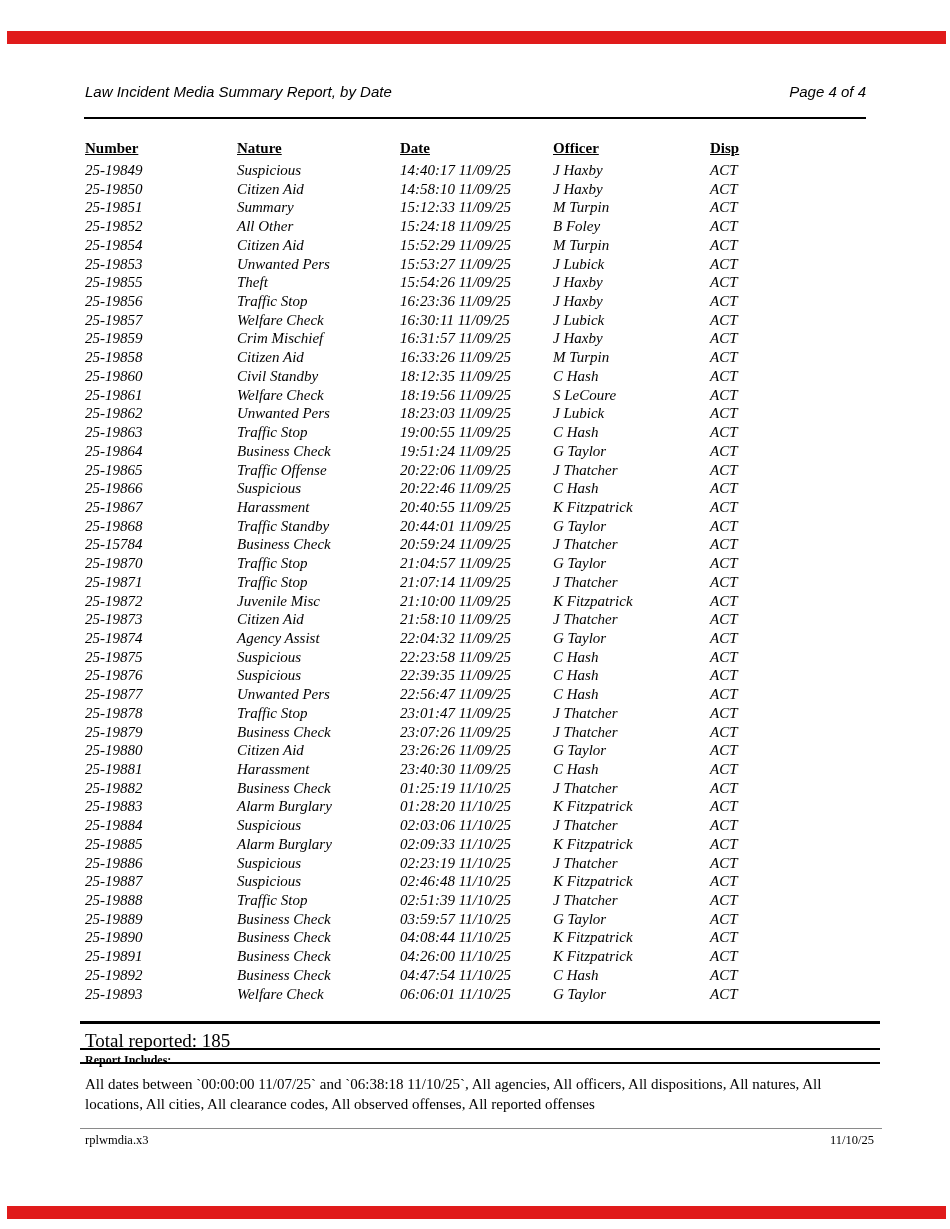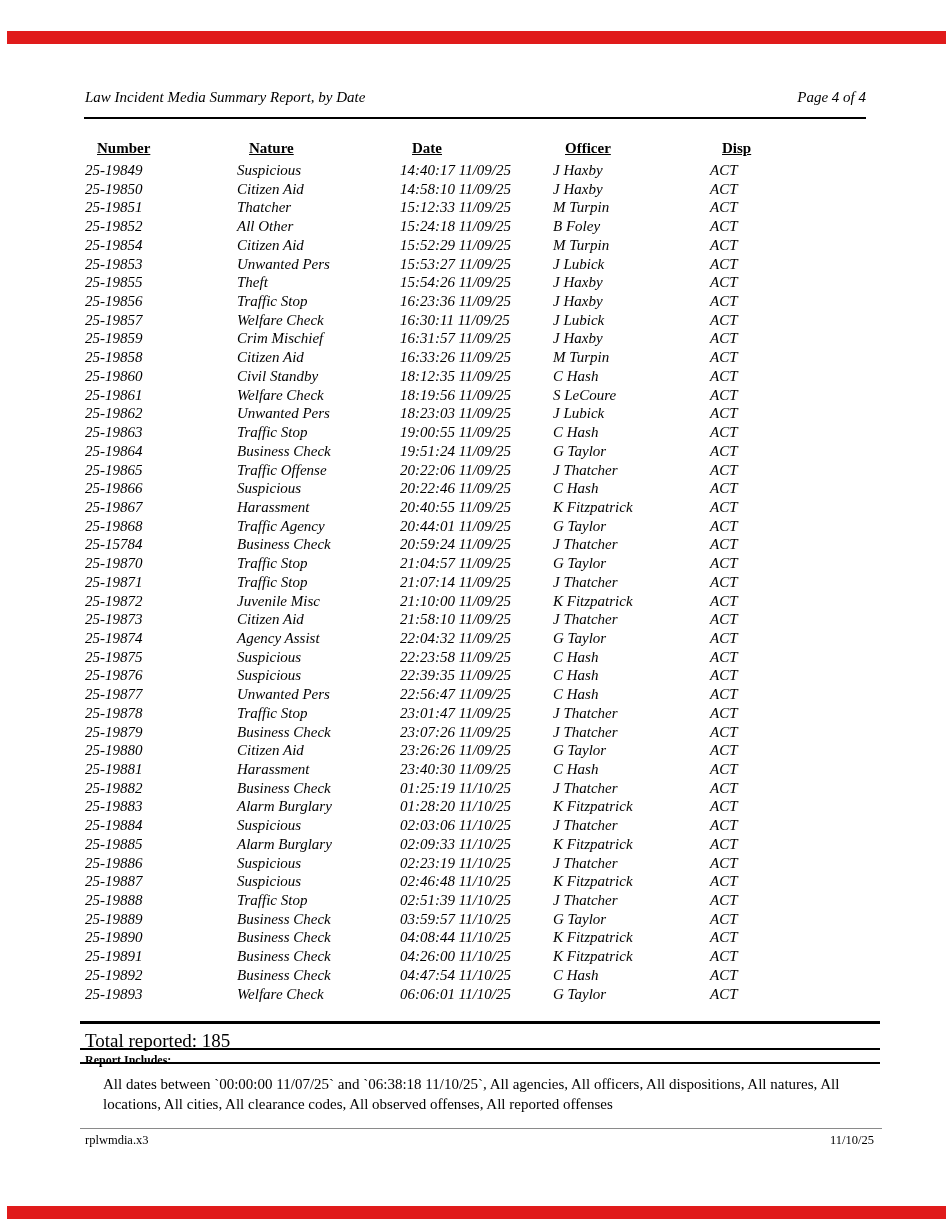--- a/index.html
+++ b/index.html
@@ -7,43 +7,43 @@
     width:950px; height:1229px; position:relative;
     background:#ffffff; color:#000;
     font-family:"Liberation Serif", serif;
     overflow:hidden;
   }
   .red-bar { position:absolute; left:7px; width:939px; height:13px; background:#e01b1b; }
   .red-bar.top { top:31px; }
   .red-bar.bottom { top:1206px; }
 
   .report-header {
-    position:absolute; left:85px; right:84px; top:89px;
+    position:absolute; left:85px; right:84px; top:83px;
     display:flex; justify-content:space-between; align-items:baseline;
-    font-family:Liberation Serif, serif; font-style:italic; font-size:15px;
+    font-family:Liberation Sans, sans-serif; font-style:italic; font-size:15px;
   }
   .header-rule { position:absolute; left:84px; top:117px; width:782px; height:2px; background:#000; }
 
   .report-table { position:absolute; left:85px; top:140px; width:680px; font-size:15px; }
   .thead, .trow {
     display:grid;
     grid-template-columns:152px 163px 153px 157px 55px;
   }
   .thead { height:21px; font-weight:bold; }
-  .thead span { text-decoration:underline;margin-left:12px; }
+  .thead span { text-decoration:underline; }
   .trow { height:18.72px; line-height:18.72px; white-space:nowrap;font-style:italic; }
 
   .rule { position:absolute; background:#000; }
   .rule-1 { left:80px; top:1021px; width:800px; height:3px; }
   .rule-2 { left:80px; top:1048px; width:800px; height:2px; }
   .rule-3 { left:80px; top:1062px; width:800px; height:2px; }
   .total-label { position:absolute; left:85px; top:1030px; font-size:19px; }
   .includes-label { position:absolute; left:85px; top:1053px; font-size:12px; font-weight:bold; }
   .includes-text {
-    position:absolute; left:103px; top:1074px; width:772px;
+    position:absolute; left:85px; top:1074px; width:772px;
     font-size:15px; line-height:20px;
   }
   .footer-rule { position:absolute; left:80px; top:1128px; width:802px; height:1px; background:#8a8a8a; }
   .report-footer {
     position:absolute; left:85px; right:76px; top:1133px;
     display:flex; justify-content:space-between; align-items:flex-start;
     font-size:12.5px;
   }
 </style>
 </head>
@@ -75,21 +75,21 @@
       </div>
       <div class="trow">
         <span>25-19850</span>
         <span>Citizen Aid</span>
         <span>14:58:10 11/09/25</span>
         <span>J Haxby</span>
         <span>ACT</span>
       </div>
       <div class="trow">
         <span>25-19851</span>
-        <span>Thatcher</span>
+        <span>Summary</span>
         <span>15:12:33 11/09/25</span>
         <span>M Turpin</span>
         <span>ACT</span>
       </div>
       <div class="trow">
         <span>25-19852</span>
         <span>All Other</span>
         <span>15:24:18 11/09/25</span>
         <span>B Foley</span>
         <span>ACT</span>
@@ -194,21 +194,21 @@
       </div>
       <div class="trow">
         <span>25-19867</span>
         <span>Harassment</span>
         <span>20:40:55 11/09/25</span>
         <span>K Fitzpatrick</span>
         <span>ACT</span>
       </div>
       <div class="trow">
         <span>25-19868</span>
-        <span>Traffic Agency</span>
+        <span>Traffic Standby</span>
         <span>20:44:01 11/09/25</span>
         <span>G Taylor</span>
         <span>ACT</span>
       </div>
       <div class="trow">
         <span>25-15784</span>
         <span>Business Check</span>
         <span>20:59:24 11/09/25</span>
         <span>J Thatcher</span>
         <span>ACT</span>

